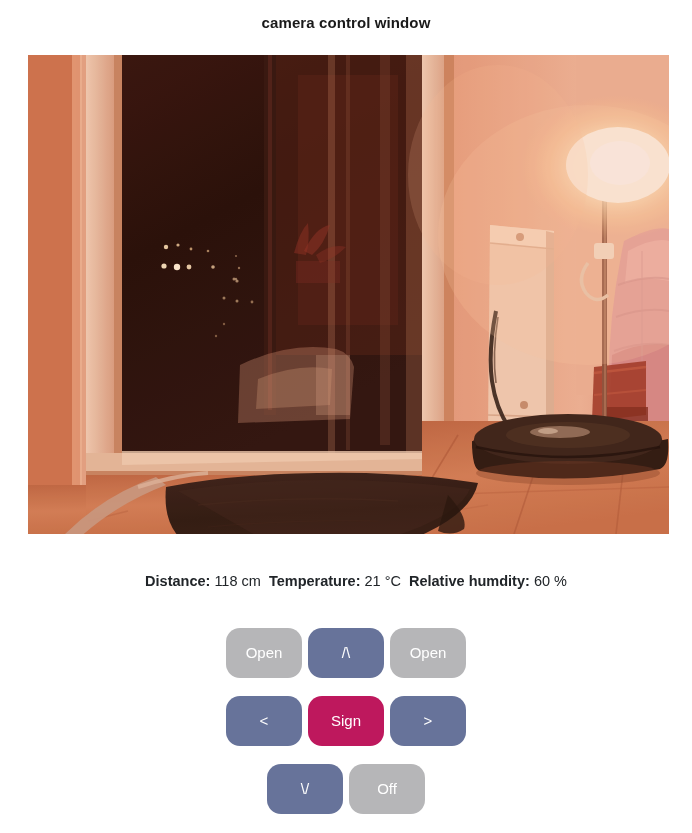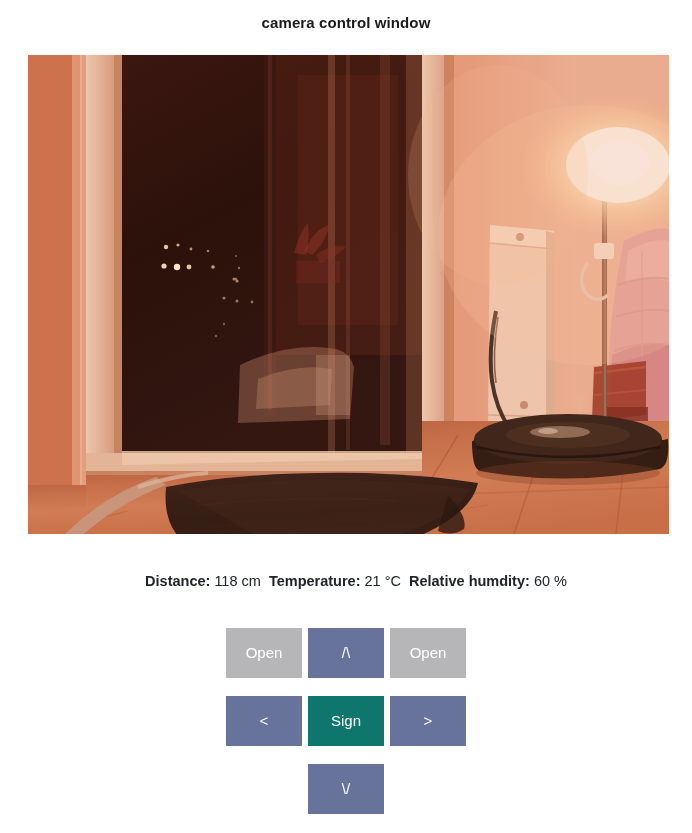--- a/index.html
+++ b/index.html
@@ -78,35 +78,35 @@
   }
   .btn-row {
     display: flex;
     flex-direction: row;
     gap: 6px;
   }
   .btn {
     width: 76px;
     height: 50px;
     border: none;
-    border-radius: 0;
+    border-radius: 14px;
     color: #ffffff;
     font-family: "Liberation Sans", sans-serif;
     font-size: 15px;
     line-height: 50px;
     text-align: center;
     padding: 0;
     cursor: pointer;
     display: block;
     white-space: nowrap;
     -webkit-font-smoothing: antialiased;
   }
   .btn-secondary { background: #b6b6b8; }
   .btn-slate     { background: #67739a; }
-  .btn-danger    { background: #0f766e; }
+  .btn-danger    { background: #be185d; }
 </style>
 </head>
 <body>
 
 <div class="page">
 
   <div class="page-title">camera control window</div>
 
   <div class="camera-frame">
     <svg class="cam-svg" viewBox="0 0 641 479" preserveAspectRatio="none">
@@ -312,17 +312,18 @@
     </div>
 
     <div class="btn-row">
       <button class="btn btn-slate">&lt;</button>
       <button class="btn btn-danger">Sign</button>
       <button class="btn btn-slate">&gt;</button>
     </div>
 
     <div class="btn-row">
       <button class="btn btn-slate">\/</button>
+      <button class="btn btn-secondary">Off</button>
     </div>
 
   </div>
 
 </div>
 
 </body></html>

